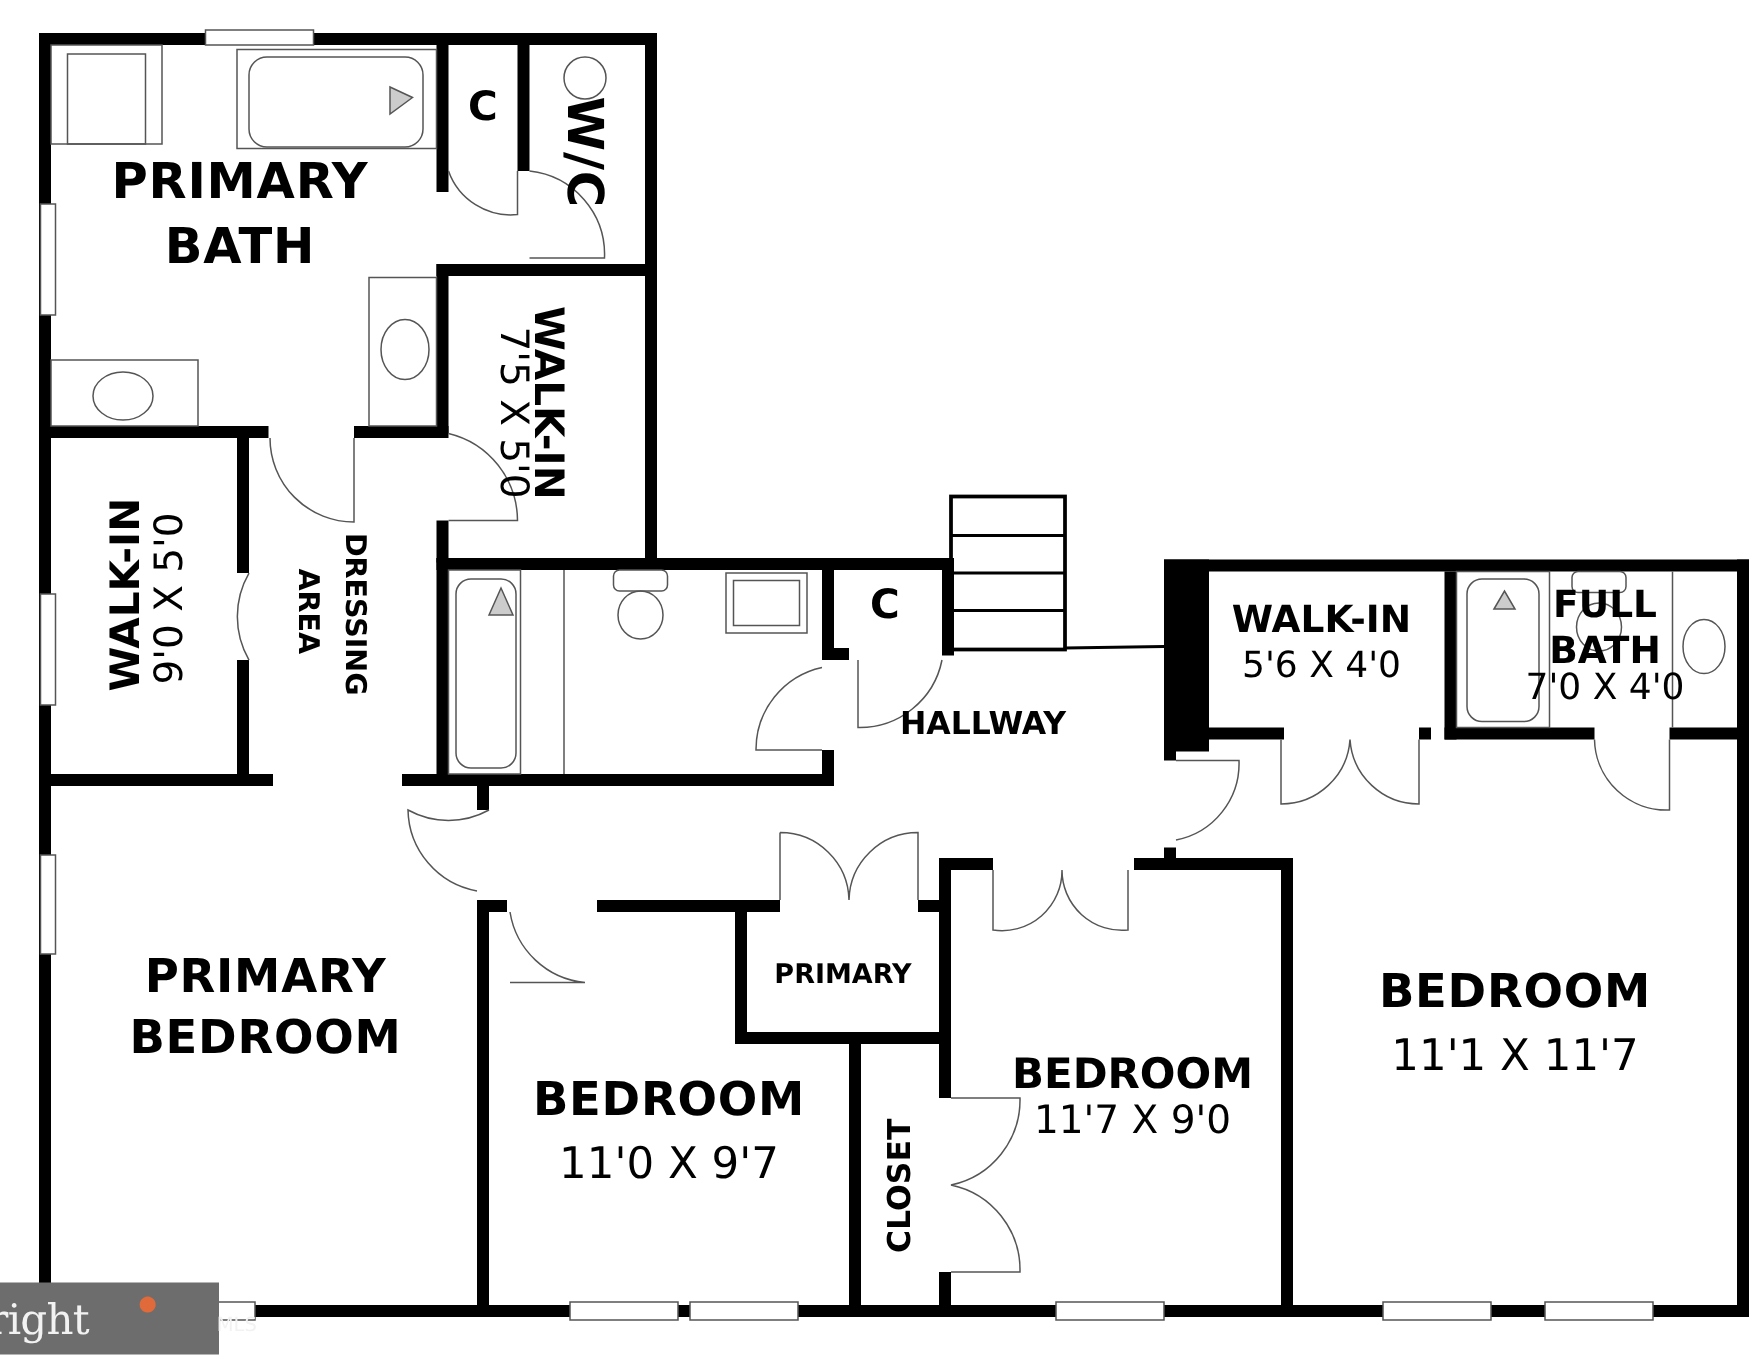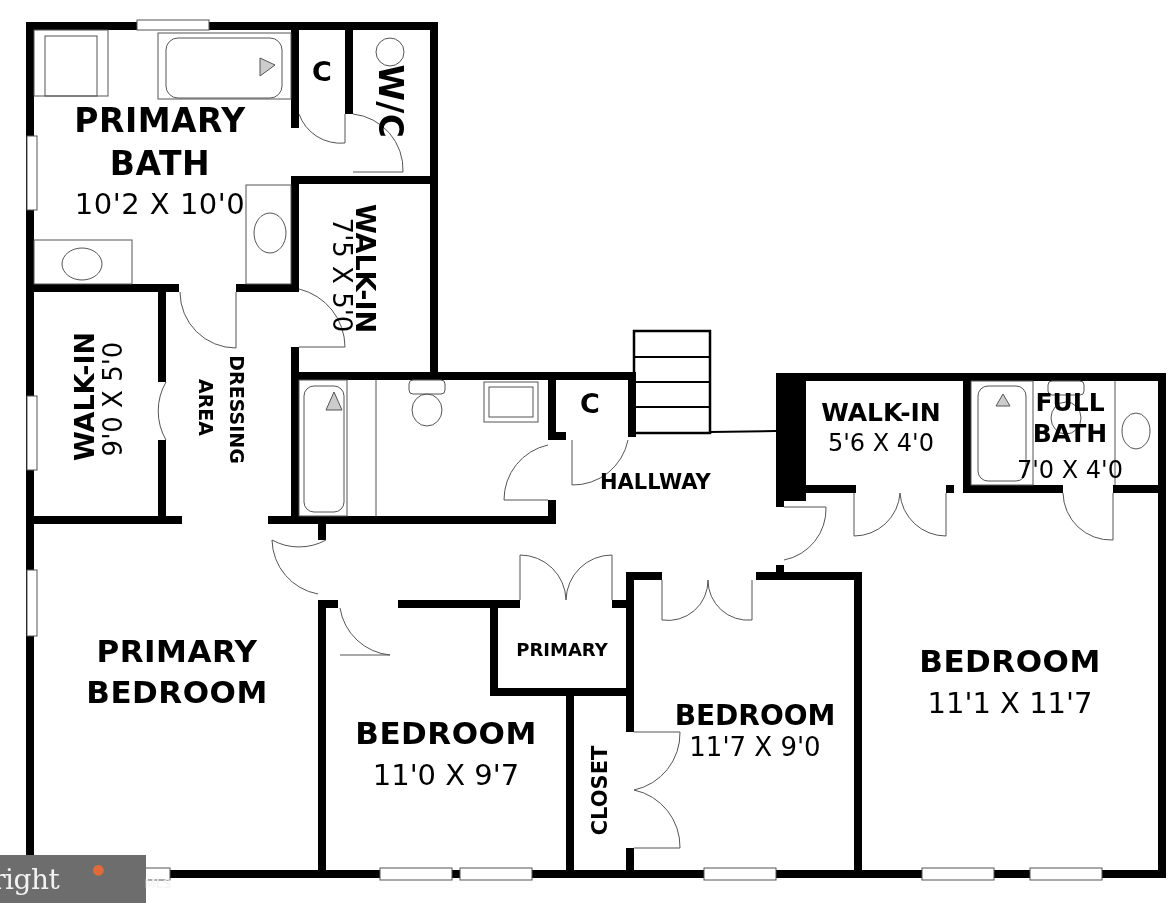--- a/index.html
+++ b/index.html
@@ -143,21 +143,20 @@
     <rect x="1048" y="381" width="36" height="14" rx="4"></rect>
     <ellipse cx="1066" cy="418" rx="15" ry="16"></ellipse>
     <line x1="1115" y1="381" x2="1115" y2="485"></line>
     <ellipse cx="1136" cy="431" rx="14" ry="18"></ellipse>
   </g>
 </svg>
 
 <div class="lbl name-lg" style="left:60px; top:104px; width:200px;">
   <div>PRIMARY</div>
   <div style="margin-top:10px;">BATH</div>
-  <div class="dim-lg" style="margin-top:10px;">10'2 X 10'0</div>
 </div>
 
 <div class="lbl name-md" style="left:312px; top:58px;">C</div>
 
 <div class="lbl name-lg rot-cw" style="left:350px; top:85px; width:80px;">W/C</div>
 
 <div class="lbl rot-cw" style="left:270px; top:255px; width:190px;">
   <div class="name-md">WALK-IN</div>
 </div>
 <div class="lbl rot-cw dim-md" style="left:262px; top:262px; width:160px;">7'5 X 5'0</div>
@@ -176,21 +175,21 @@
 <div class="lbl name-sm" style="left:600px; top:472px; font-size:21px;">HALLWAY</div>
 
 <div class="lbl" style="left:806px; top:400px; width:150px;">
   <div class="name-md" style="font-size:25px;">WALK-IN</div>
   <div class="dim-md" style="margin-top:6px; font-size:24px;">5'6 X 4'0</div>
 </div>
 
 <div class="lbl" style="left:995px; top:390px; width:150px;">
   <div class="name-md" style="font-size:25px;">FULL</div>
   <div class="name-md" style="font-size:25px; margin-top:6px;">BATH</div>
-  <div class="dim-md" style="font-size:24px; margin-top:12px;">7'0 X 4'0</div>
+  <div class="dim-md" style="font-size:24px; margin-top:0;">7'0 X 4'0</div>
 </div>
 
 <div class="lbl" style="left:72px; top:636px; width:210px;">
   <div class="name-lg" style="font-size:31px;">PRIMARY</div>
   <div class="name-lg" style="font-size:31px; margin-top:10px;">BEDROOM</div>
 </div>
 
 <div class="lbl" style="left:336px; top:718px; width:220px;">
   <div class="name-lg" style="font-size:31px;">BEDROOM</div>
   <div class="dim-lg" style="margin-top:12px;">11'0 X 9'7</div>

